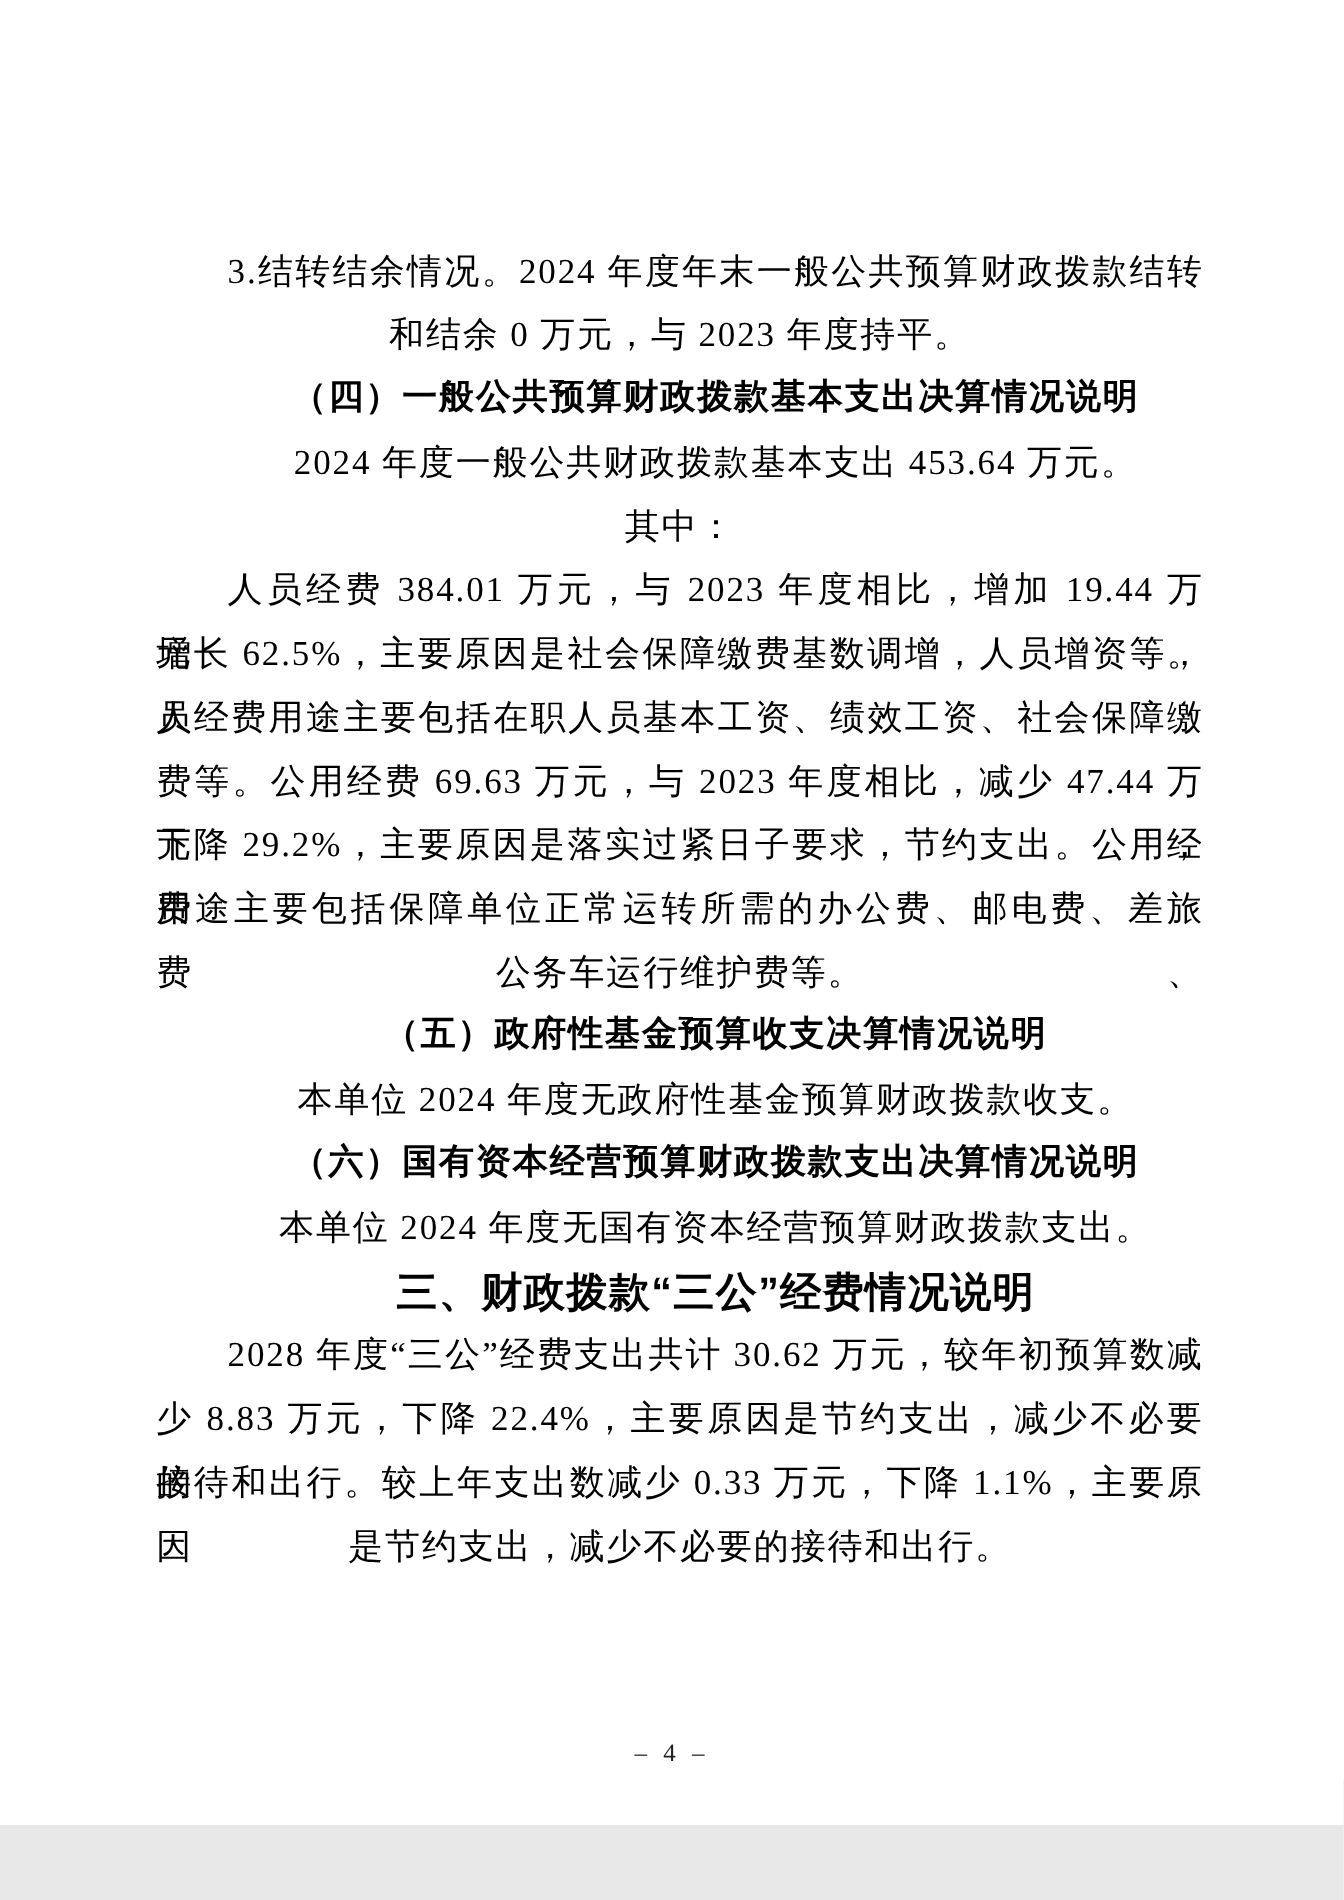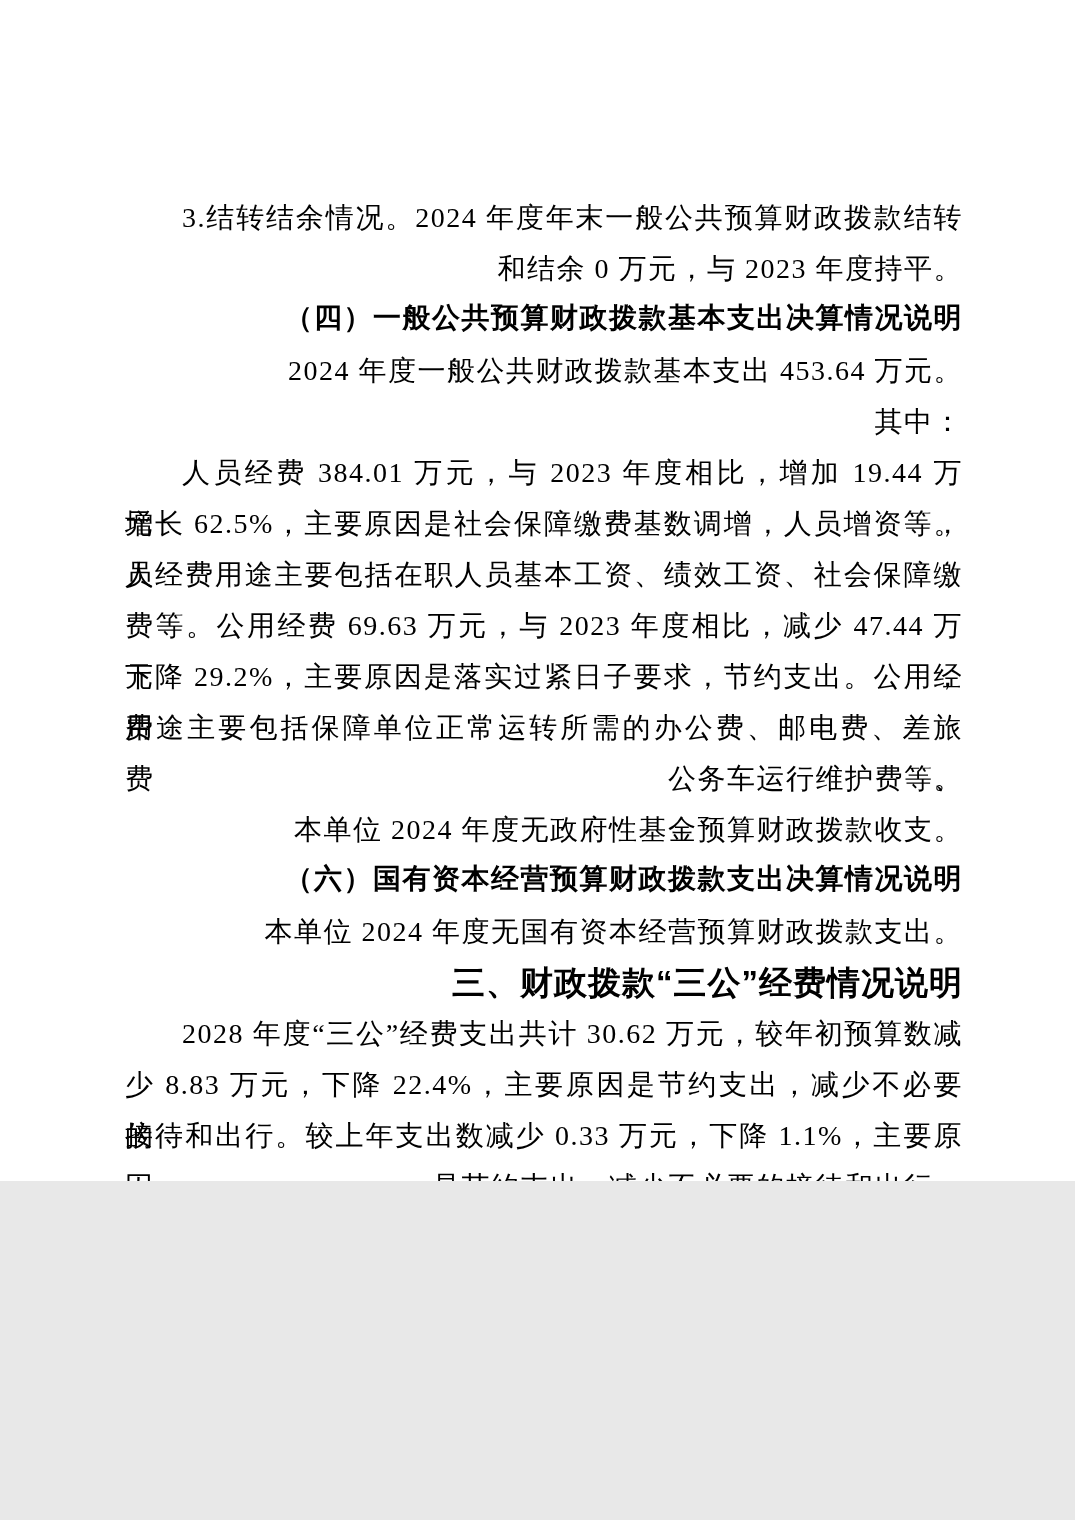--- a/index.html
+++ b/index.html
@@ -3,40 +3,40 @@
 <meta charset="utf-8">
 <style>
   html, body {
     margin: 0;
     padding: 0;
     background: #e8e8e8;
   }
   .page {
     position: relative;
     width: 1075px;
-    height: 1181px;
+    height: 1460px;
     margin: 0 auto;
     background: #ffffff;
     color: #000000;
     font-family: "Liberation Serif", "DejaVu Serif", serif;
     overflow: hidden;
   }
   .doc-body {
     position: absolute;
     left: 125px;
     top: 192px;
     width: 838px;
   }
   .line {
     height: 51px;
     line-height: 51px;
     font-size: 28px;
     letter-spacing: 1.5px;
     white-space: nowrap;
-    text-align: right;
+    text-align: center;
   }
   .line.justify {
     white-space: normal;
     text-align: justify;
     text-align-last: justify;
   }
   .line.indent {
     text-indent: 57px;
   }
   .st-body {
@@ -73,20 +73,21 @@
       <div class="line st-kai indent">（四）一般公共预算财政拨款基本支出决算情况说明</div>
       <div class="line st-body indent">2024 年度一般公共财政拨款基本支出 453.64 万元。</div>
       <div class="line st-body">其中：</div>
       <div class="line st-body indent justify">人员经费 384.01 万元，与 2023 年度相比，增加 19.44 万元，</div>
       <div class="line st-body justify">增长 62.5%，主要原因是社会保障缴费基数调增，人员增资等。人</div>
       <div class="line st-body justify">员经费用途主要包括在职人员基本工资、绩效工资、社会保障缴</div>
       <div class="line st-body justify">费等。公用经费 69.63 万元，与 2023 年度相比，减少 47.44 万元，</div>
       <div class="line st-body justify">下降 29.2%，主要原因是落实过紧日子要求，节约支出。公用经费</div>
       <div class="line st-body justify">用途主要包括保障单位正常运转所需的办公费、邮电费、差旅费、</div>
       <div class="line st-body">公务车运行维护费等。</div>
+      <div class="line st-kai indent">（五）政府性基金预算收支决算情况说明</div>
       <div class="line st-body indent">本单位 2024 年度无政府性基金预算财政拨款收支。</div>
       <div class="line st-kai indent">（六）国有资本经营预算财政拨款支出决算情况说明</div>
       <div class="line st-body indent">本单位 2024 年度无国有资本经营预算财政拨款支出。</div>
       <div class="line st-hei indent">三、财政拨款“三公”经费情况说明</div>
       <div class="line st-body indent justify">2028 年度“三公”经费支出共计 30.62 万元，较年初预算数减</div>
       <div class="line st-body justify">少 8.83 万元，下降 22.4%，主要原因是节约支出，减少不必要的</div>
       <div class="line st-body justify">接待和出行。较上年支出数减少 0.33 万元，下降 1.1%，主要原因</div>
       <div class="line st-body">是节约支出，减少不必要的接待和出行。</div>
     </div>
   <div class="footer">– 4 –</div>

